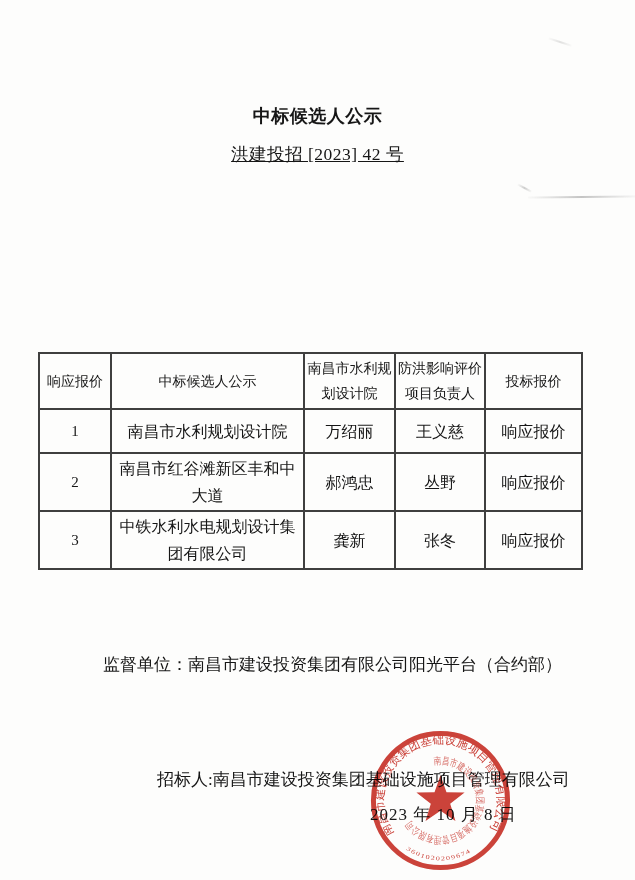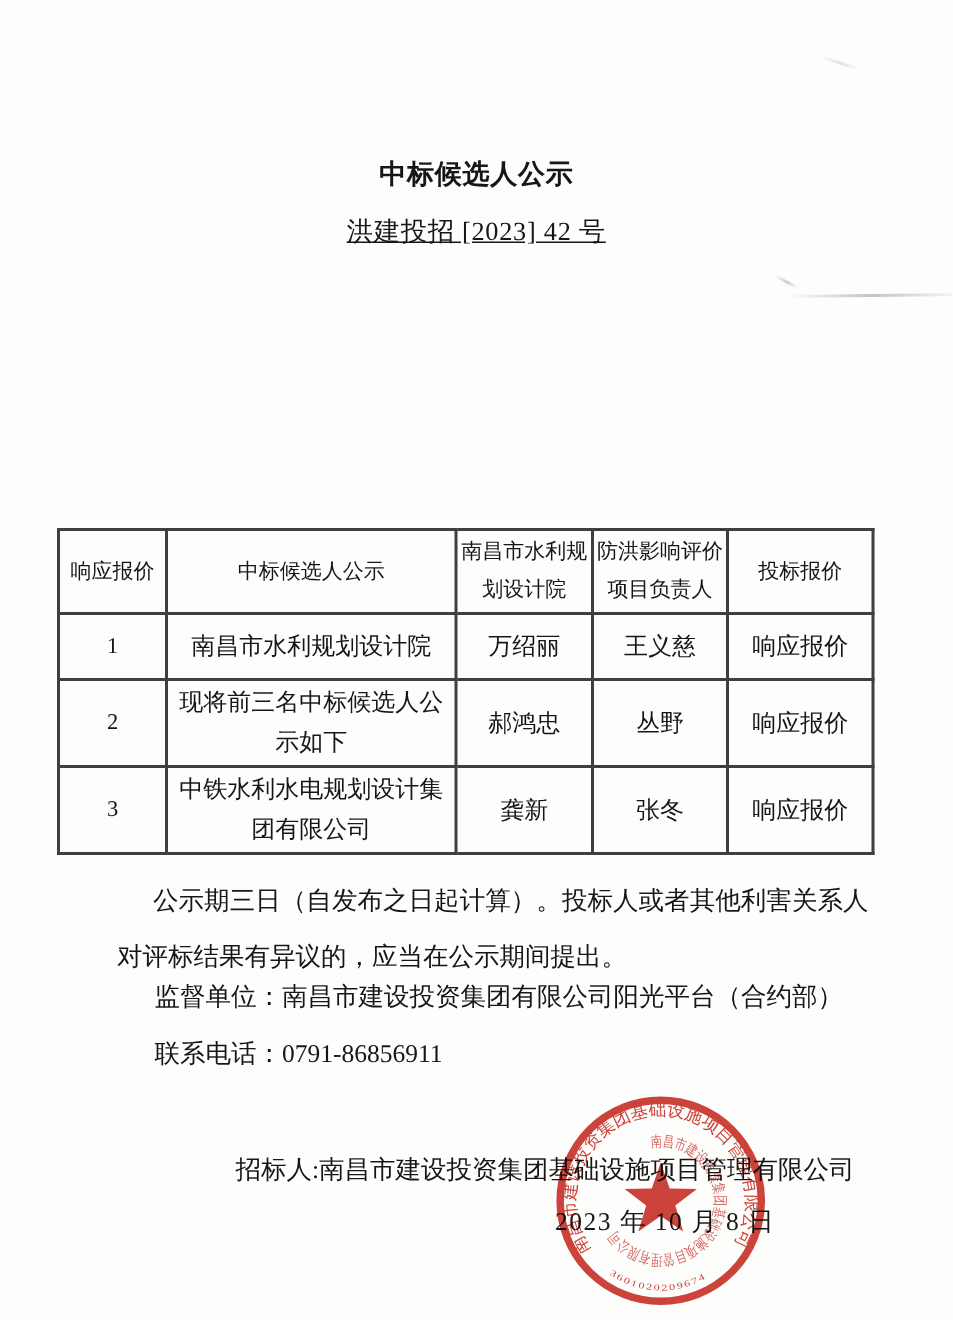--- a/index.html
+++ b/index.html
@@ -80,38 +80,36 @@
       </tr>
       <tr class="r1">
         <td class="rank">1</td>
         <td>南昌市水利规划设计院</td>
         <td>万绍丽</td>
         <td>王义慈</td>
         <td>响应报价</td>
       </tr>
       <tr class="r2">
         <td class="rank">2</td>
-        <td>现将前三名中标候选人公示如下</td>
+        <td>南昌市红谷滩新区丰和中大道</td>
         <td>郝鸿忠</td>
         <td>丛野</td>
         <td>响应报价</td>
       </tr>
       <tr class="r3">
         <td class="rank">3</td>
         <td>中铁水利水电规划设计集团有限公司</td>
         <td>龚新</td>
         <td>张冬</td>
         <td>响应报价</td>
       </tr>
     </tbody>
   </table>
 
-  <div class="abs para notice">公示期三日（自发布之日起计算）。投标人或者其他利害关系人对评标结果有异议的，应当在公示期间提出。</div>
   <div class="abs line supervisor">监督单位：南昌市建设投资集团有限公司阳光平台（合约部）</div>
-  <div class="abs line phone">联系电话：0791-86856911</div>
   <div class="abs line bidder">招标人:南昌市建设投资集团基础设施项目管理有限公司</div>
   <div class="abs line date">2023 年 10 月 8 日</div>
 
   <svg class="seal" viewBox="0 0 160 160" xmlns="http://www.w3.org/2000/svg">
     <defs>
       <path id="arcCompany" d="M 28.4 116.2 A 63 63 0 1 1 131.6 116.2" fill="none"></path>
       <path id="arcSerial" d="M 42.1 134.1 A 66 66 0 0 0 117.9 134.1" fill="none"></path>
       <path id="arcGhost" d="M 47.2 102.9 A 40 40 0 1 1 112.8 102.9" fill="none"></path>
     </defs>
     <circle cx="80" cy="80" r="74" fill="none" stroke-width="5.5" stroke="#c9342b"></circle>

